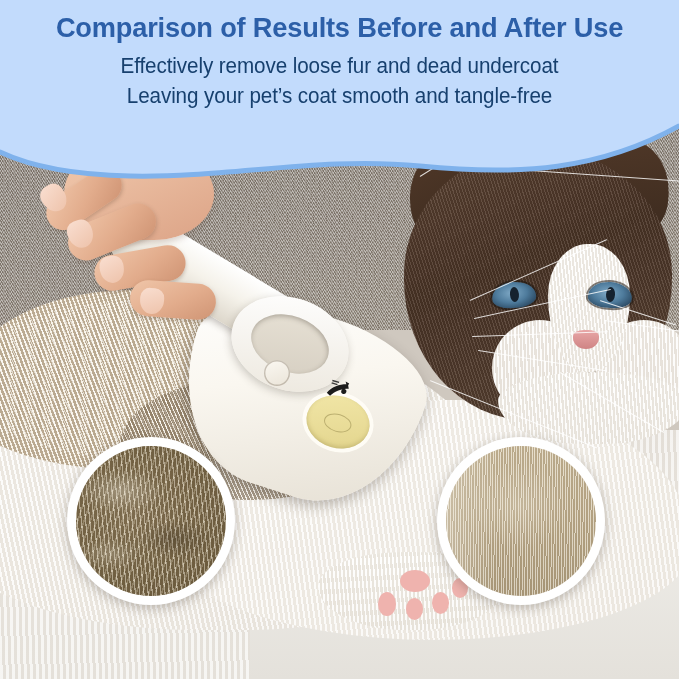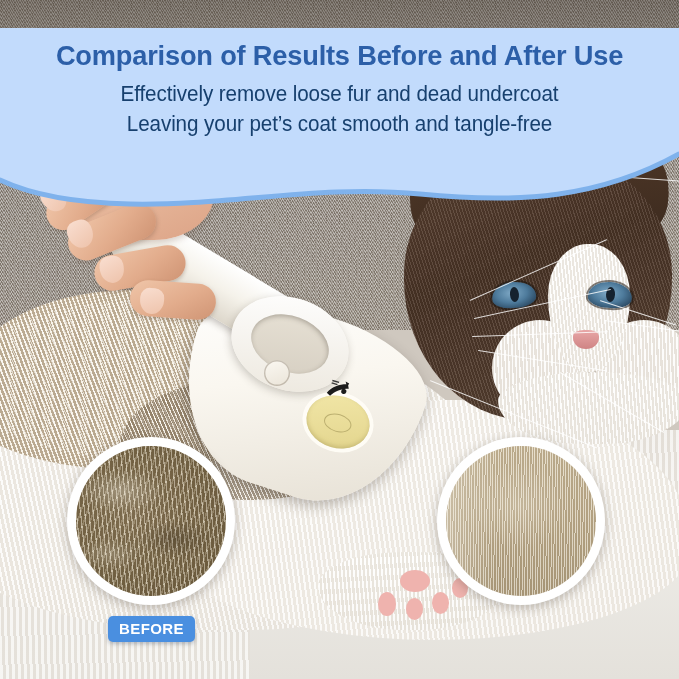--- a/index.html
+++ b/index.html
@@ -211,21 +211,21 @@
     background:linear-gradient(160deg,#f9ded0,#eec3ab);
   }
   .knuckles{
     position:absolute;left:56px;top:-34px;width:150px;height:96px;
     border-radius:42% 48% 40% 40%/52% 52% 48% 48%;
     background:linear-gradient(155deg,#f2cbaf,#dca386);
     box-shadow:0 3px 6px rgba(90,60,40,.22);
   }
 
   
-  #header{position:absolute;left:0;top:0;width:679px;height:190px;margin-top:28px;}
+  #header{position:absolute;left:0;top:0;width:679px;height:190px;}
   #header svg{position:absolute;left:0;top:0;}
   .head-text{position:absolute;left:0;top:0;width:679px;text-align:center;}
   #title{
     font-size:28.5px;font-weight:bold;letter-spacing:-.2px;
     margin-top:11px;white-space:nowrap;
     transform:scaleX(.955);
   }
   .sub{
     font-size:21.5px;font-weight:normal;letter-spacing:-.1px;
     margin-top:5px;white-space:nowrap;transform:scaleX(.96);
@@ -381,16 +381,15 @@
       <div class="fur-before"></div>
     </div>
   </div>
 
   <div class="zoom-circle" style="left:437px;top:437px;">
     <div class="zoom-inner">
       <div class="fur-after"></div>
     </div>
   </div>
 
-  <div class="cmp-label" style="left:108px;top:616px;background:#4A8FE0;">BEFORE</div>
 
 
 </div>
 
 </body></html>

